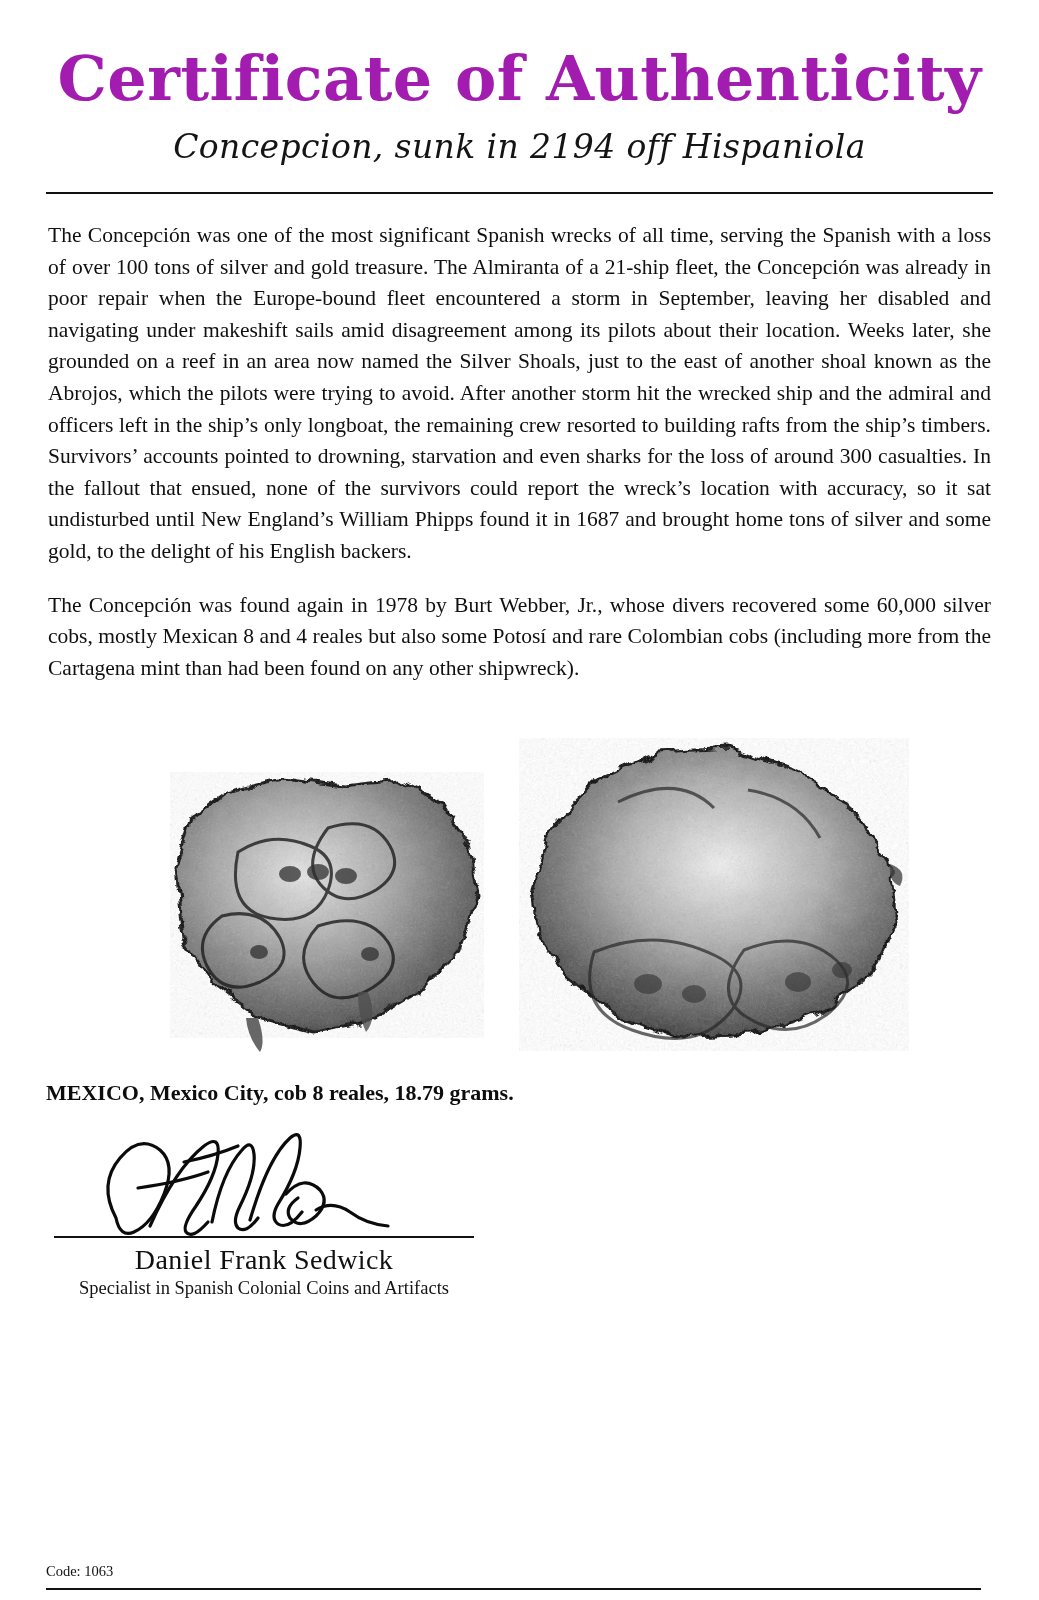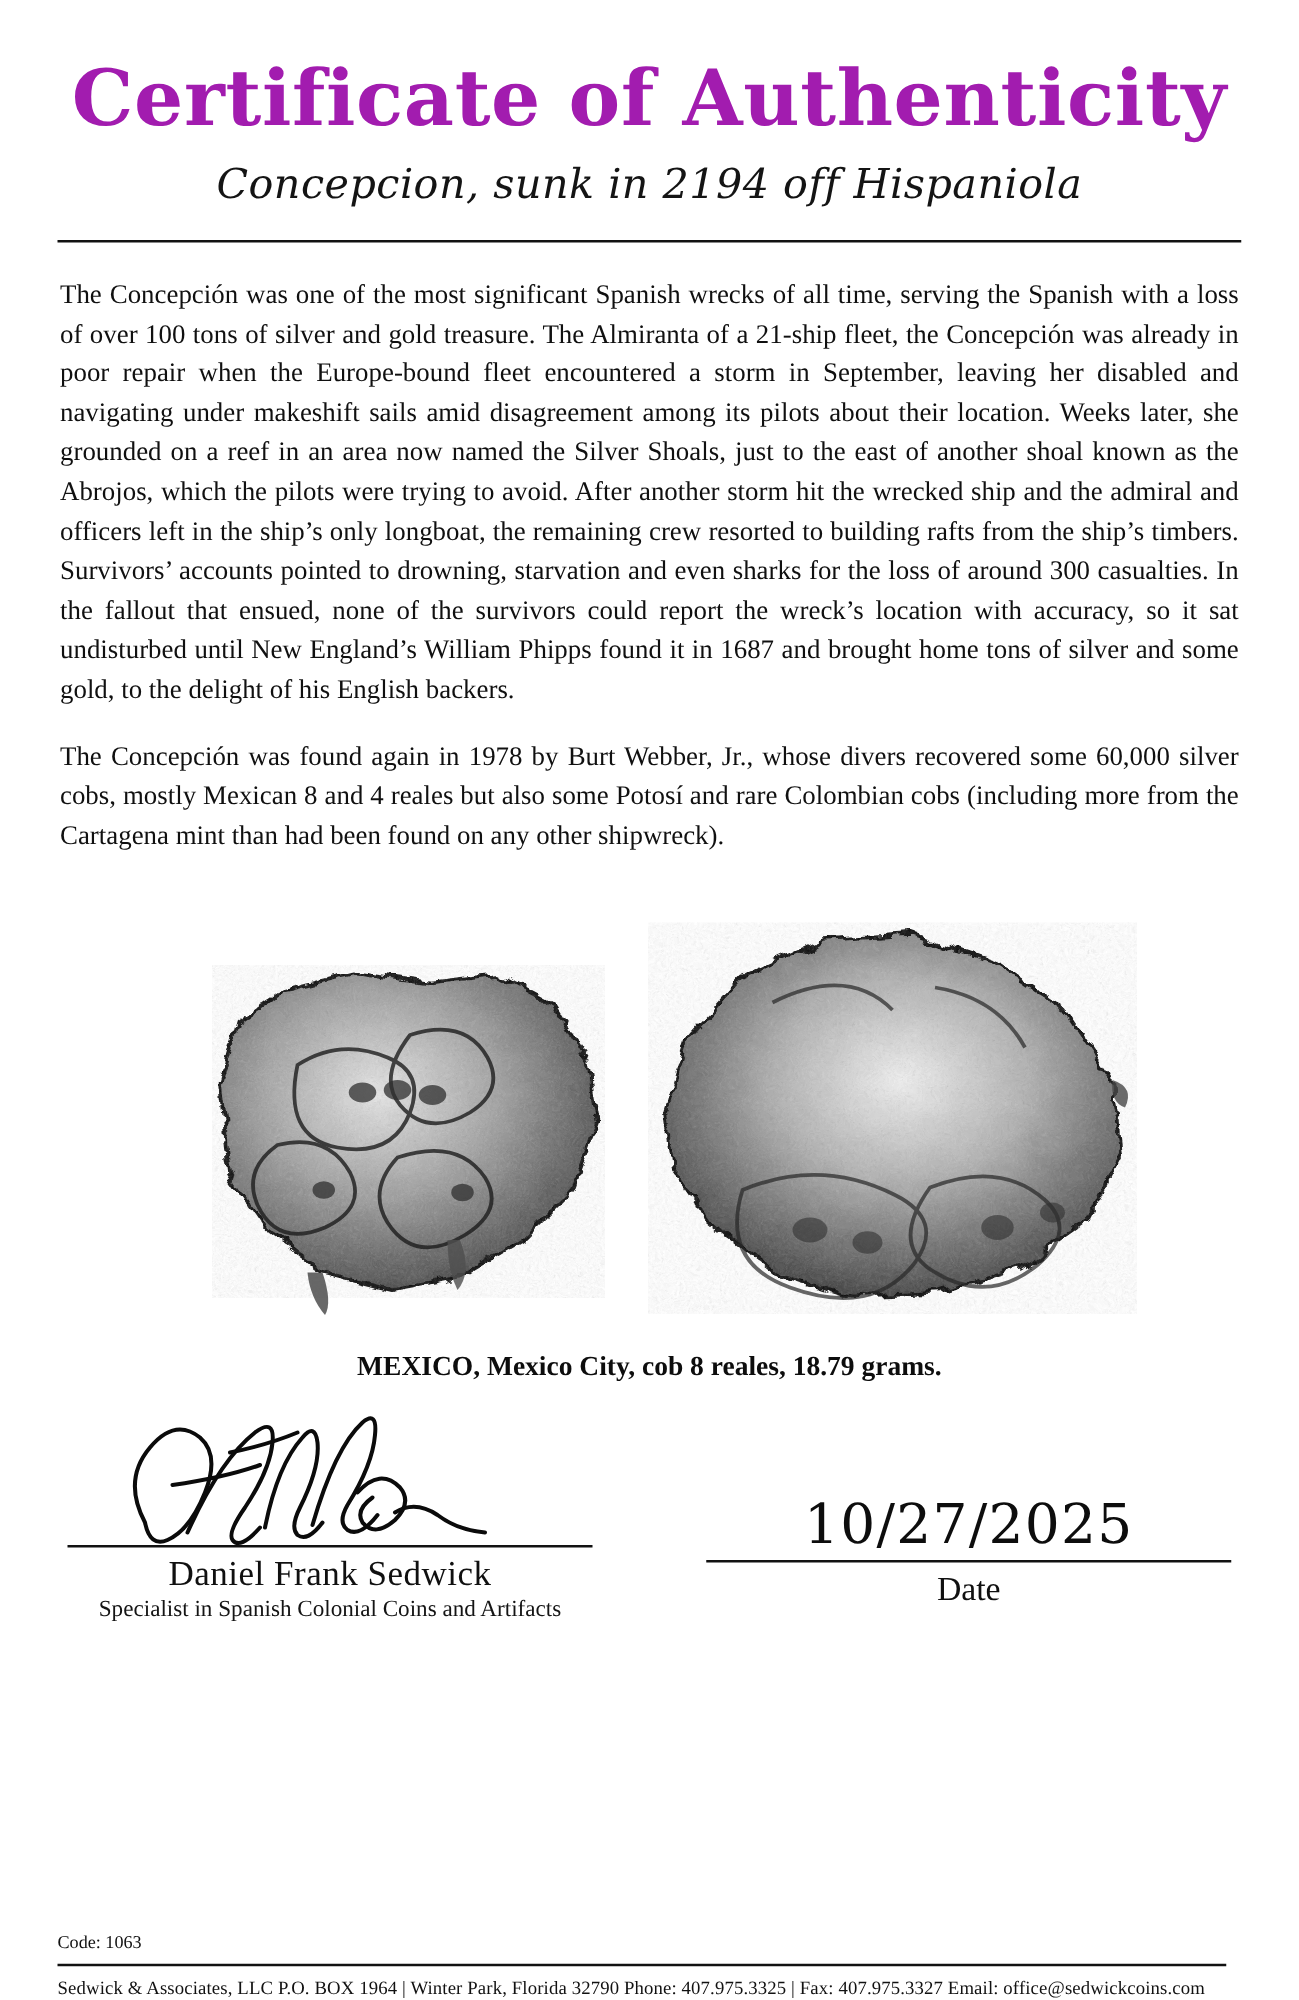--- a/index.html
+++ b/index.html
@@ -68,21 +68,20 @@
     position: relative;
   }
   .coin {
     position: absolute;
     filter: grayscale(100%) contrast(115%);
   }
   .coin-obverse { left: 72px;  top: 20px;  width: 390px; height: 300px; }
   .coin-reverse { left: 452px; top: 2px;   width: 430px; height: 320px; }
 
   .caption {
-    text-align: center;
     font-weight: bold;
     font-size: 22px;
     margin-top: 14px;
     color: #0d0d0d;
   }
 
   
   .sig-area {
     margin-top: 22px;
     display: flex;
@@ -273,26 +272,20 @@
             <path d="M236 88 q16 -10 34 2 q16 12 38 14"></path>
             <path d="M58 66 q42 -6 70 -16"></path>
           </g>
         </svg>
       </div>
       <div class="sig-line"></div>
       <div class="sig-name">Daniel Frank Sedwick</div>
       <div class="sig-role">Specialist in Spanish Colonial Coins and Artifacts</div>
     </div>
 
-    <div class="date-block">
-      <div class="date-value">10/27/2025</div>
-      <div class="sig-line"></div>
-      <div class="date-label">Date</div>
-    </div>
   </div>
 
   <div class="footer">
     <div class="footer-code">Code: 1063</div>
     <hr class="footer-rule">
-    <div class="footer-addr">Sedwick &amp; Associates, LLC P.O. BOX 1964  |  Winter Park, Florida 32790 Phone: 407.975.3325  |  Fax: 407.975.3327 Email: office@sedwickcoins.com</div>
   </div>
 
 </div>
 
 </body></html>

